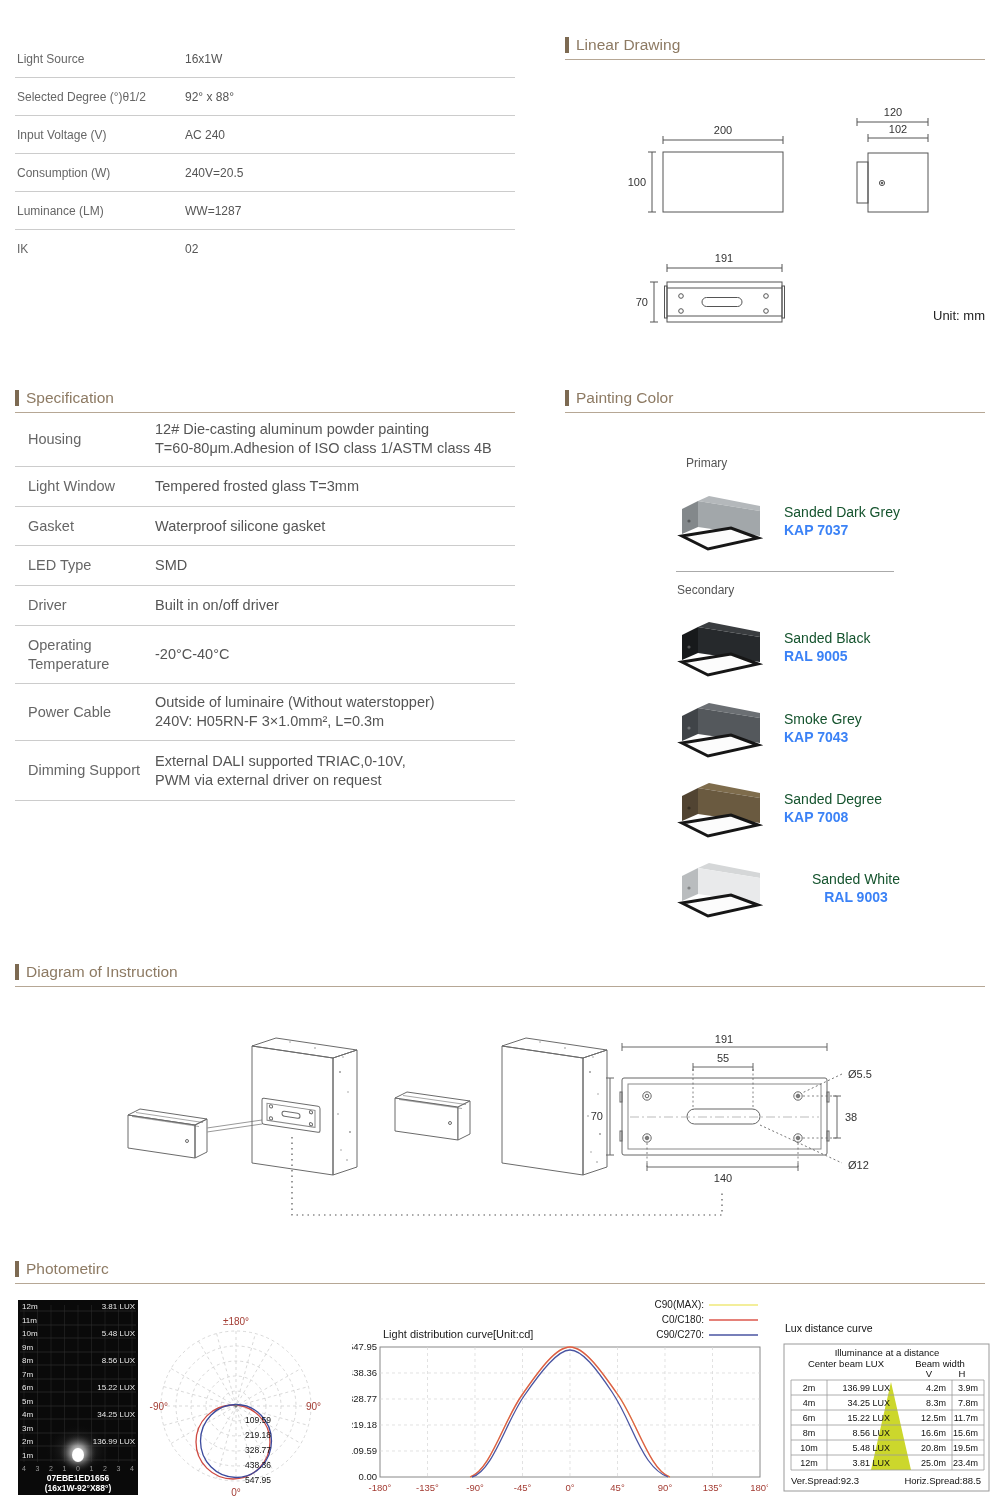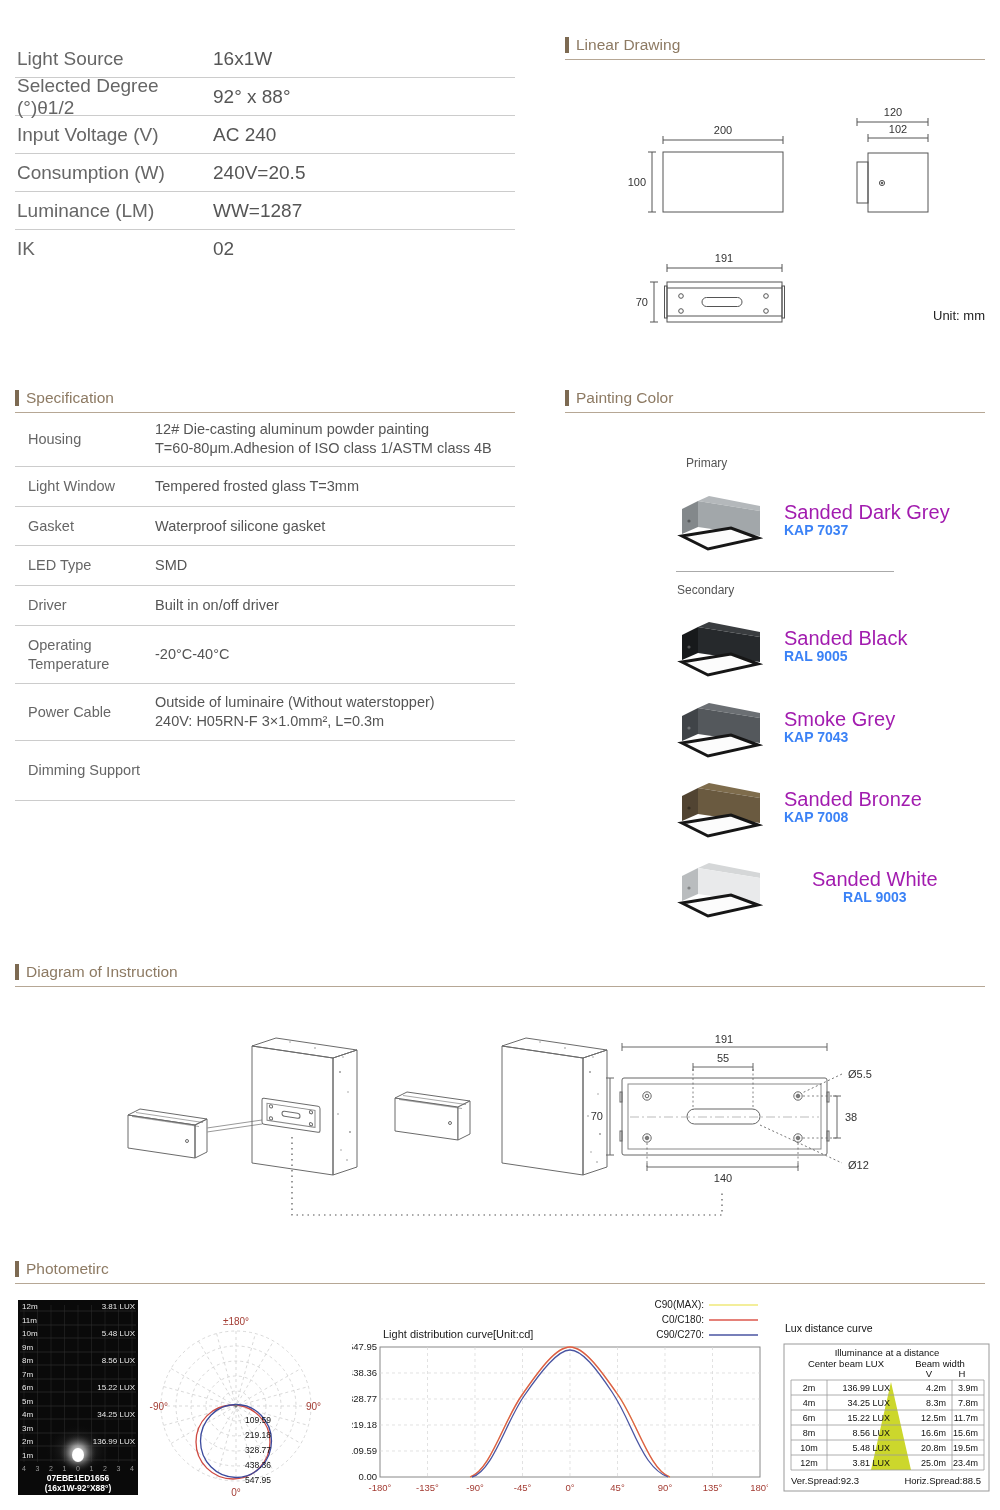--- a/index.html
+++ b/index.html
@@ -6,40 +6,40 @@
   body{width:1000px;height:1510px;position:relative;background:#ffffff;
        font-family:"Liberation Sans",sans-serif;color:#333;overflow:hidden;}
   .abs{position:absolute;}
 
   
   .prod{left:15px;top:40px;width:500px;}
   .prod-header{display:flex;height:21px;}
   .prod-header .block{width:12px;background:#6d6d6d;}
   .prod-header .band{flex:1;background:#9c8c7a;color:#fff;font-weight:bold;
       font-size:15px;line-height:21px;padding-left:6px;letter-spacing:.3px;}
-  .prow{display:flex;align-items:center;height:37px;border-bottom:1px solid #ccc;font-size:19px;gap:28px;}
+  .prow{display:flex;align-items:center;height:37px;border-bottom:1px solid #ccc;font-size:12px;}
   .prow:last-child{border-bottom:none;}
   .prow .lbl{width:168px;color:#666;padding-left:2px;}
   .prow .val{color:#555;}
 
   
   .sec{position:absolute;border-bottom:1px solid #b6a795;padding-bottom:5px;}
   .sec .bar{display:inline-block;width:4px;height:16px;background:#7d6a52;
       vertical-align:-3px;margin-right:7px;}
   .sec .t{font-size:15.5px;color:#8d7a63;}
 
   
   .spec{left:15px;top:412px;width:500px;}
   .srow{display:flex;align-items:center;border-bottom:1px solid #ccc;font-size:14.5px;}
   .srow .slbl{width:140px;color:#666;padding-left:13px;box-sizing:border-box;line-height:19px;}
   .srow .sval{flex:1;color:#555;line-height:19px;}
 
   
   .paint-label{font-size:12px;color:#555;}
-  .swatch-name{font-size:20px;color:#a21caf;line-height:18px;}
+  .swatch-name{font-size:14px;color:#14532d;line-height:18px;}
   .swatch-code{font-size:14px;color:#3b82f6;font-weight:bold;line-height:18px;}
   .pdivider{height:1px;background:#aaa;}
 
   svg text{font-family:"Liberation Sans",sans-serif;}
   .dim{font-size:11px;fill:#333;}
   .unit{font-size:13px;fill:#222;}
   .redlab{fill:#a33c33;font-size:10px;}
 </style>
 </head>
 <body>
@@ -167,20 +167,24 @@
   </div>
   <div class="srow" style="min-height:56px">
     <div class="slbl">Power Cable</div>
     <div class="sval">
         <div>Outside of luminaire (Without waterstopper)</div>
         <div>240V: H05RN-F 3×1.0mm², L=0.3m</div>
       </div>
   </div>
   <div class="srow" style="min-height:59px">
     <div class="slbl">Dimming Support</div>
+    <div class="sval">
+        <div>External DALI supported TRIAC,0-10V,</div>
+        <div>PWM via external driver on request</div>
+      </div>
   </div>
 </div>
 
 <div class="sec" style="left:565px;top:389px;width:420px;">
   <span class="bar"></span><span class="t">Painting Color</span>
 </div>
 
 <div class="abs paint-label" style="left:686px;top:456px;">Primary</div>
 
 <svg class="abs" style="left:668px;top:492px;" width="96" height="64" viewBox="0 0 96 64">
@@ -223,21 +227,21 @@
 </div>
 
 <svg class="abs" style="left:668px;top:779px;" width="96" height="64" viewBox="0 0 96 64">
   <polygon points="30,9 41,4 92,14 92,19" fill="#7e6c4c"></polygon>
   <polygon points="30,9 92,19 92,44 30,35" fill="#6a5a40"></polygon>
   <polygon points="14,17 30,9 30,35 14,42" fill="#514432"></polygon>
   <circle cx="21" cy="29" r="1.6" fill="rgba(0,0,0,.35)"></circle>
   <polygon points="14,44 63,36 90,46 40,57" fill="#fcfcfc" stroke="#161616" stroke-width="3"></polygon>
 </svg>
 <div class="abs" style="left:784px;top:790px;">
-  <div class="swatch-name">Sanded Bronze</div>
+  <div class="swatch-name">Sanded Degree</div>
   <div class="swatch-code">KAP 7008</div>
 </div>
 
 <svg class="abs" style="left:668px;top:859px;" width="96" height="64" viewBox="0 0 96 64">
   <polygon points="30,9 41,4 92,14 92,19" fill="#d5d7d8"></polygon>
   <polygon points="30,9 92,19 92,44 30,35" fill="#e9eaeb"></polygon>
   <polygon points="14,17 30,9 30,35 14,42" fill="#b9bcbe"></polygon>
   <circle cx="21" cy="29" r="1.6" fill="rgba(0,0,0,.3)"></circle>
   <polygon points="14,44 63,36 90,46 40,57" fill="#fcfcfc" stroke="#161616" stroke-width="3"></polygon>
 </svg>

